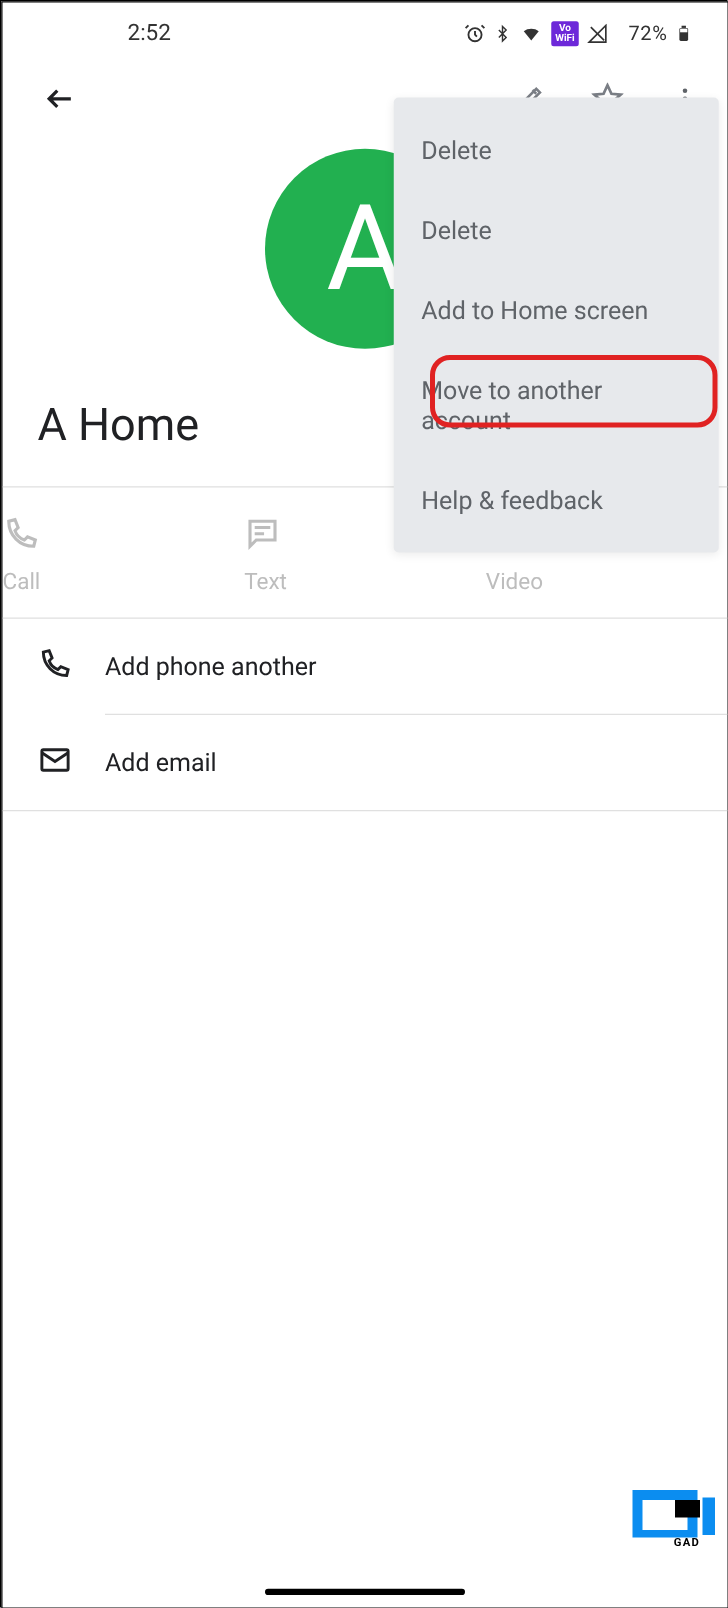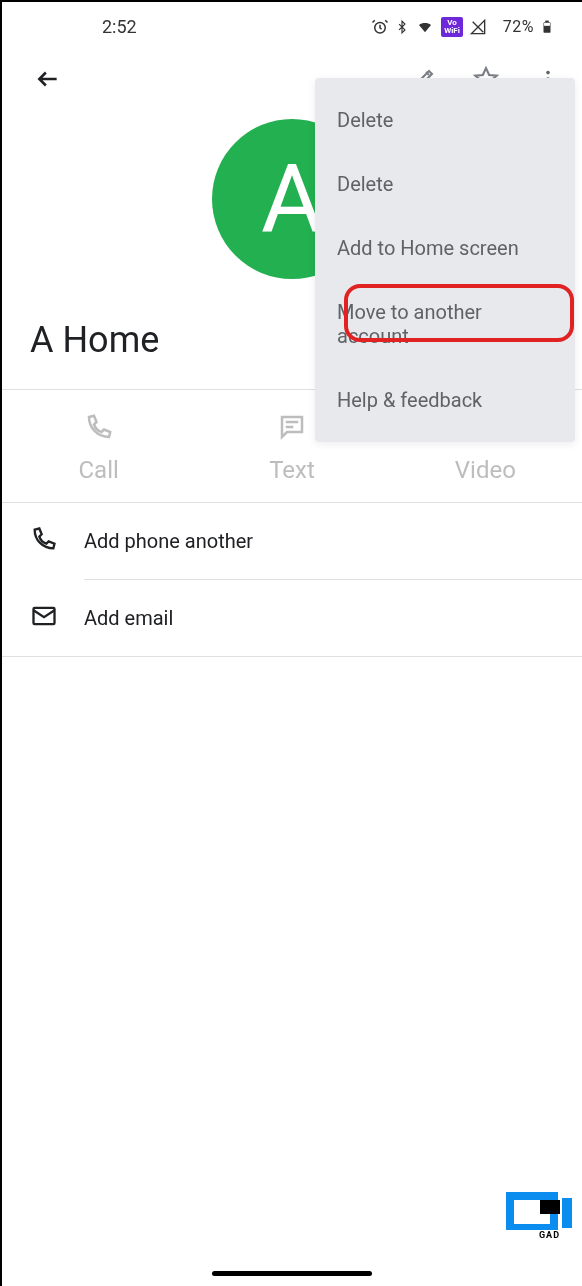--- a/index.html
+++ b/index.html
@@ -103,24 +103,24 @@
 
     
     .action-row {
       display: flex;
       justify-content: space-around;
       padding: 22px 0 18px 0;
     }
     .action-item {
       display: flex;
       flex-direction: column;
-      align-items: center;
+      align-items: flex-start;
       gap: 8px;
       color: #bdbdbd;
-      font-size: 24px;
+      font-size: 18px;
       width: 33.33%;
     }
     .action-item svg { width: 30px; height: 30px; }
 
     
     .list-item {
       display: flex;
       align-items: center;
       padding: 22px 28px;
       gap: 26px;

